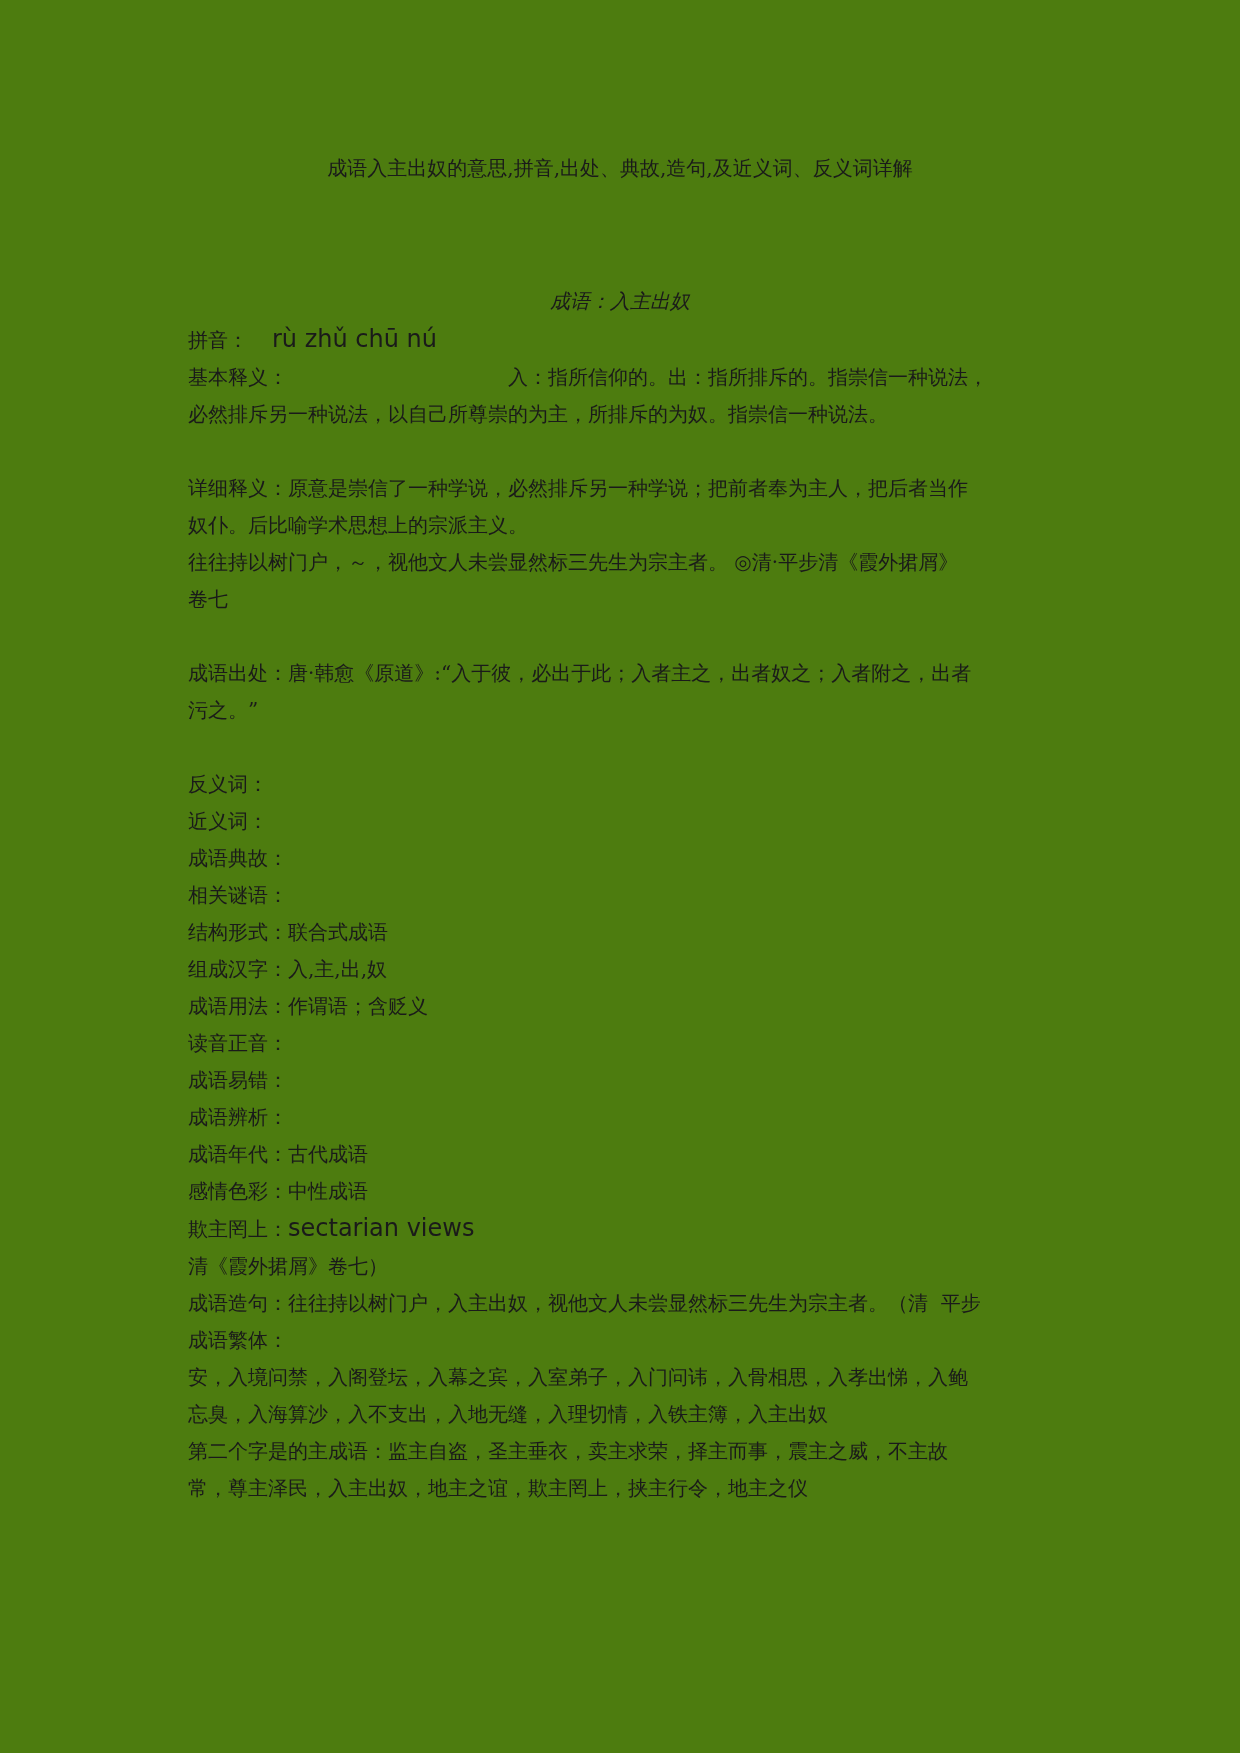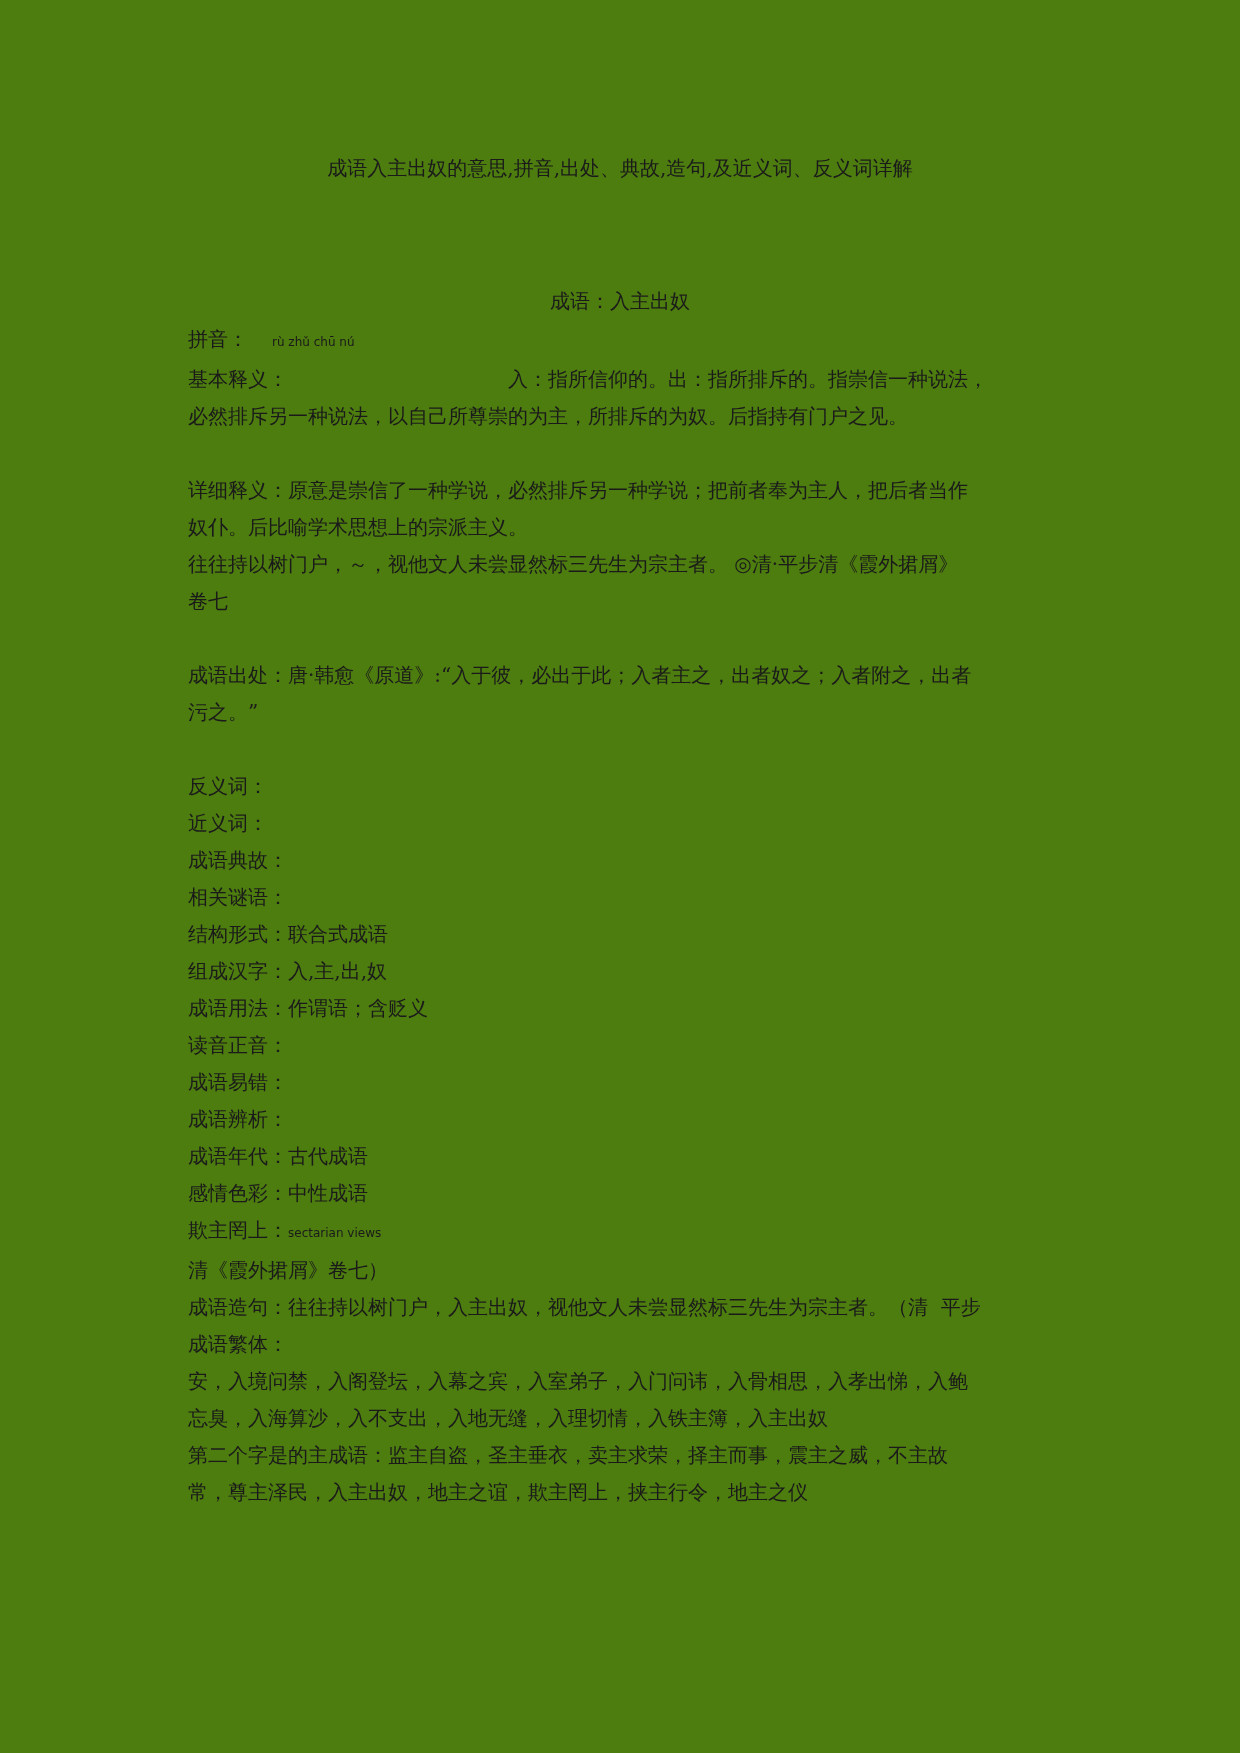--- a/index.html
+++ b/index.html
@@ -32,57 +32,58 @@
       letter-spacing: 0px;
     }
     .idiom-heading {
       position: absolute;
       top: 287px;
       left: 0;
       width: 1240px;
       text-align: center;
       font-size: 20px;
       line-height: 28px;
+      font-style: italic;
     }
     .body {
       position: absolute;
       left: 188px;
       top: 321px;
       width: 870px;
       font-size: 20px;
       line-height: 37px;
     }
     .line {
       display: block;
       min-height: 37px;
       white-space: pre-wrap;
     }
     .latin {
       font-family: "DejaVu Sans", "Liberation Sans", sans-serif;
-      font-size: 12px;
+      font-size: 24px;
     }
     .gap { display: block; height: 37px; }
     .basic-gap { display: inline-block; width: 220px; }
     .pinyin-gap { display: inline-block; width: 24px; }
   </style>
 </head>
 <body>
 
 <div class="page">
 
   <div class="doc-title">成语入主出奴的意思,拼音,出处、典故,造句,及近义词、反义词详解</div>
 
   <div class="idiom-heading">成语：入主出奴</div>
 
   <div class="body">
 
     <span class="line"><span>拼音：</span><span class="pinyin-gap"></span><span class="latin">rù zhǔ chū nú</span></span>
 
     <span class="line"><span>基本释义：</span><span class="basic-gap"></span><span>入：指所信仰的。出：指所排斥的。指崇信一种说法，</span></span>
-    <span class="line">必然排斥另一种说法，以自己所尊崇的为主，所排斥的为奴。后指持有门户之见。</span>
+    <span class="line">必然排斥另一种说法，以自己所尊崇的为主，所排斥的为奴。指崇信一种说法。</span>
 
     <span class="gap"></span>
 
     <span class="line">详细释义：原意是崇信了一种学说，必然排斥另一种学说；把前者奉为主人，把后者当作</span>
     <span class="line">奴仆。后比喻学术思想上的宗派主义。</span>
     <span class="line">往往持以树门户，～，视他文人未尝显然标三先生为宗主者。 ◎清·平步清《霞外捃屑》</span>
     <span class="line">卷七</span>
 
     <span class="gap"></span>
 

